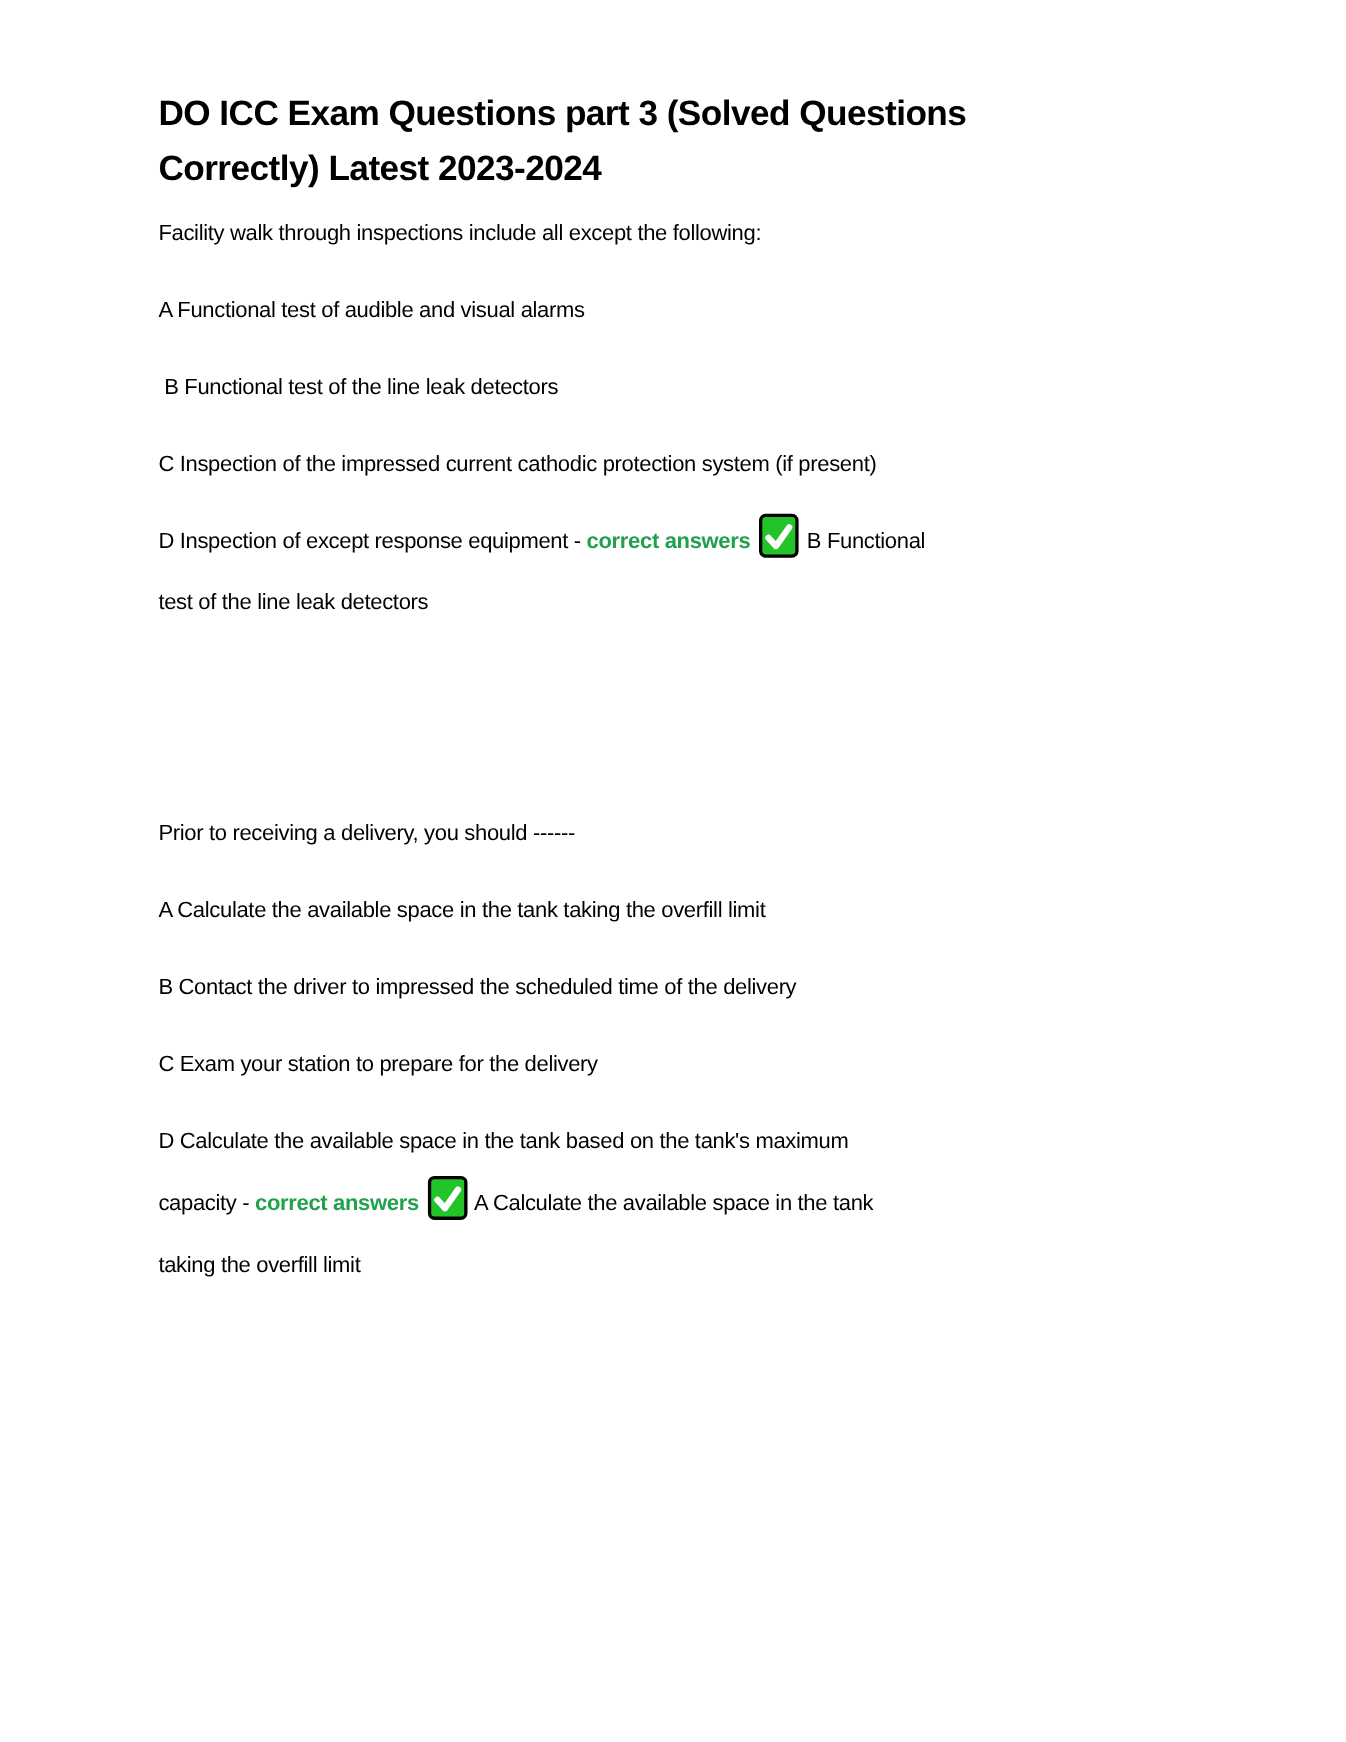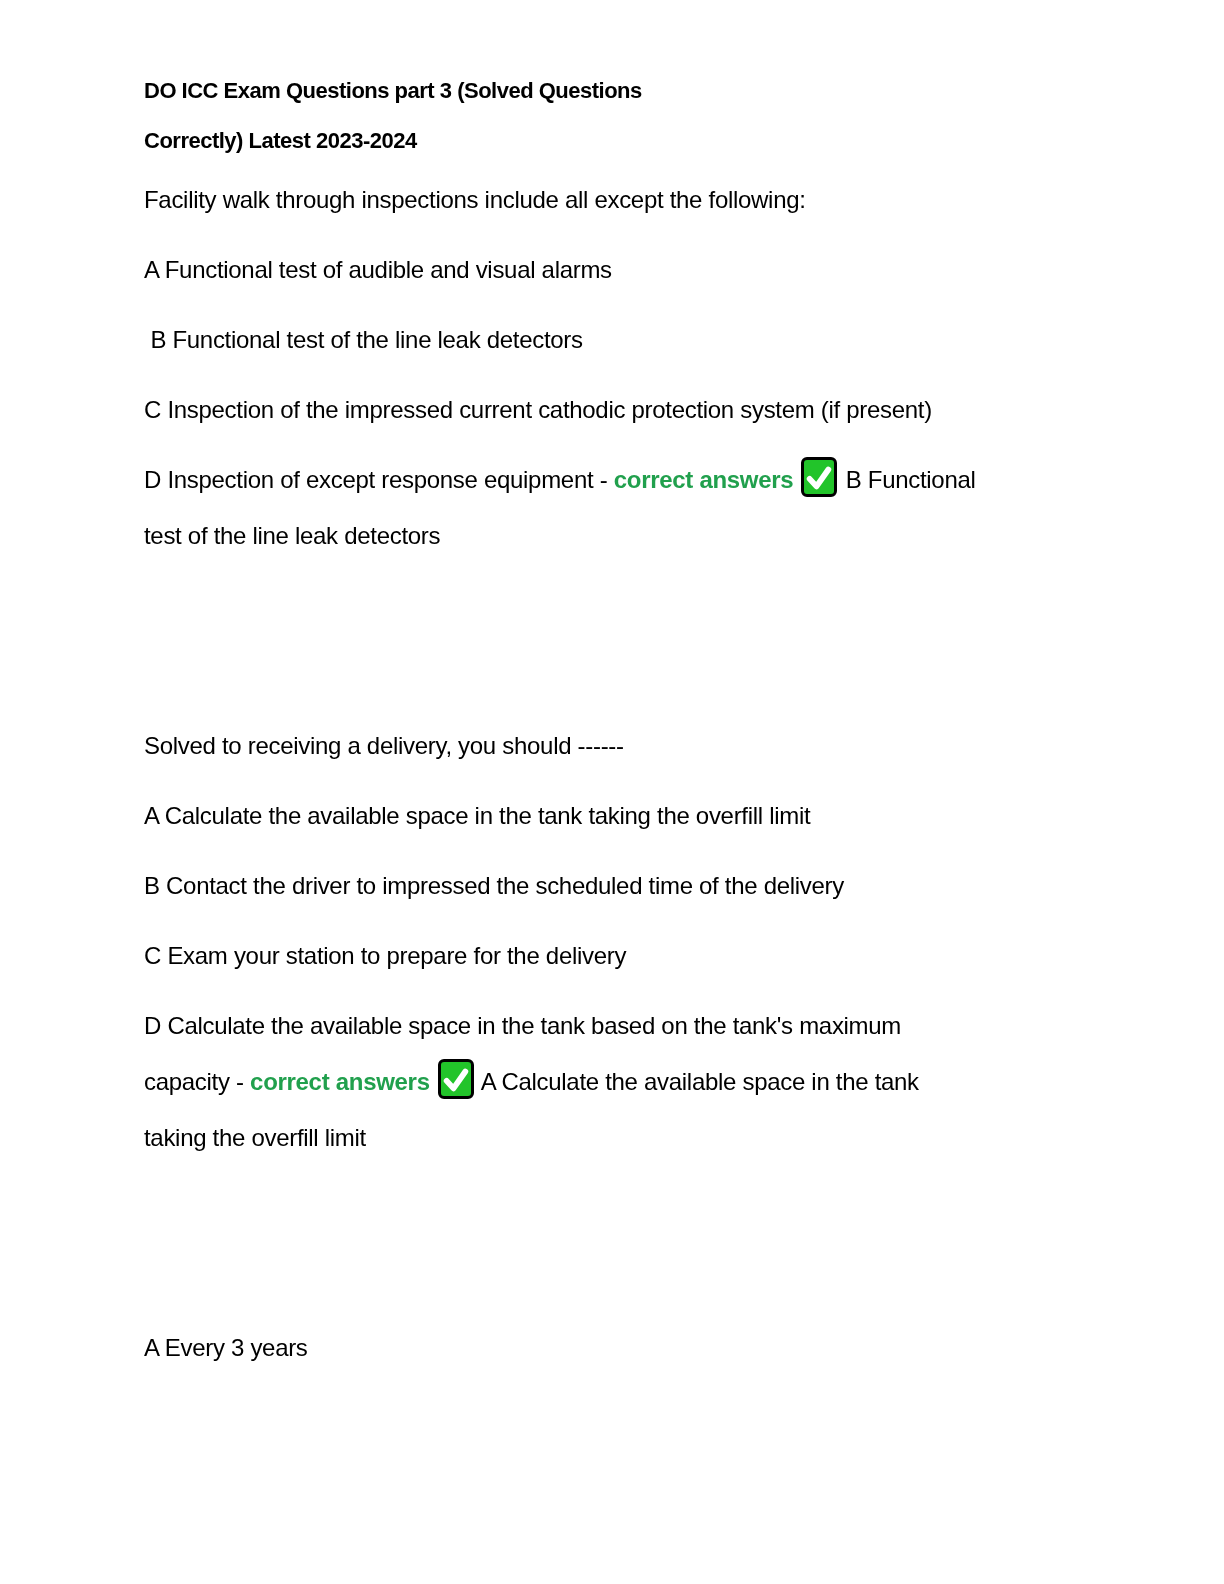--- a/index.html
+++ b/index.html
@@ -15,30 +15,30 @@
     overflow: hidden;
   }
   .page {
     box-sizing: border-box;
     width: 1224px;
     height: 1584px;
     padding: 62px 120px 0 144px;
     background: #ffffff;
   }
   .doc-title {
-    margin: 4px 0 6px 0;
-    font-size: 22px;
+    margin: 16px 0 6px 0;
+    font-size: 32px;
     font-weight: bold;
     line-height: 50px;
     letter-spacing: -0.5px;
     white-space: pre-wrap;
   }
   .line {
     margin: 0 0 14px 0;
-    font-size: 24px;
+    font-size: 20px;
     line-height: 56px;
     letter-spacing: -0.3px;
     white-space: pre-wrap;
   }
   .correct-label {
     color: #21a04d;
     font-weight: bold;
     margin-top: 16px;
   }
   .check-icon {
@@ -78,31 +78,30 @@
     <p class="line"><span>D Inspection of except response equipment - </span><span class="correct-label">correct answers</span><span class="check-icon"><svg viewBox="0 0 24 26" aria-hidden="true">
             <path d="M4.5 14.5 l5.5 6 L19.5 7" stroke="#ffffff" stroke-width="4.6" fill="none" stroke-linecap="round" stroke-linejoin="round"></path>
           </svg></span><span> B Functional
 test of the line leak detectors</span></p>
   </section>
 
   <div class="blank-line"></div>
   <div class="blank-line"></div>
 
   <section>
-    <p class="line">Solved to receiving a delivery, you should ------</p>
+    <p class="line">Prior to receiving a delivery, you should ------</p>
     <p class="line">A Calculate the available space in the tank taking the overfill limit</p>
     <p class="line">B Contact the driver to impressed the scheduled time of the delivery</p>
     <p class="line">C Exam your station to prepare for the delivery</p>
     <p class="line"><span>D Calculate the available space in the tank based on the tank's maximum
 capacity - </span><span class="correct-label">correct answers</span><span class="check-icon"><svg viewBox="0 0 24 26" aria-hidden="true">
             <path d="M4.5 14.5 l5.5 6 L19.5 7" stroke="#ffffff" stroke-width="4.6" fill="none" stroke-linecap="round" stroke-linejoin="round"></path>
           </svg></span><span> A Calculate the available space in the tank
 taking the overfill limit</span></p>
   </section>
 
   <div class="blank-line"></div>
   <div class="blank-line"></div>
 
   <section>
-    <p class="line">A Every 3 years</p>
   </section>
 
 </div>
 
 </body></html>

